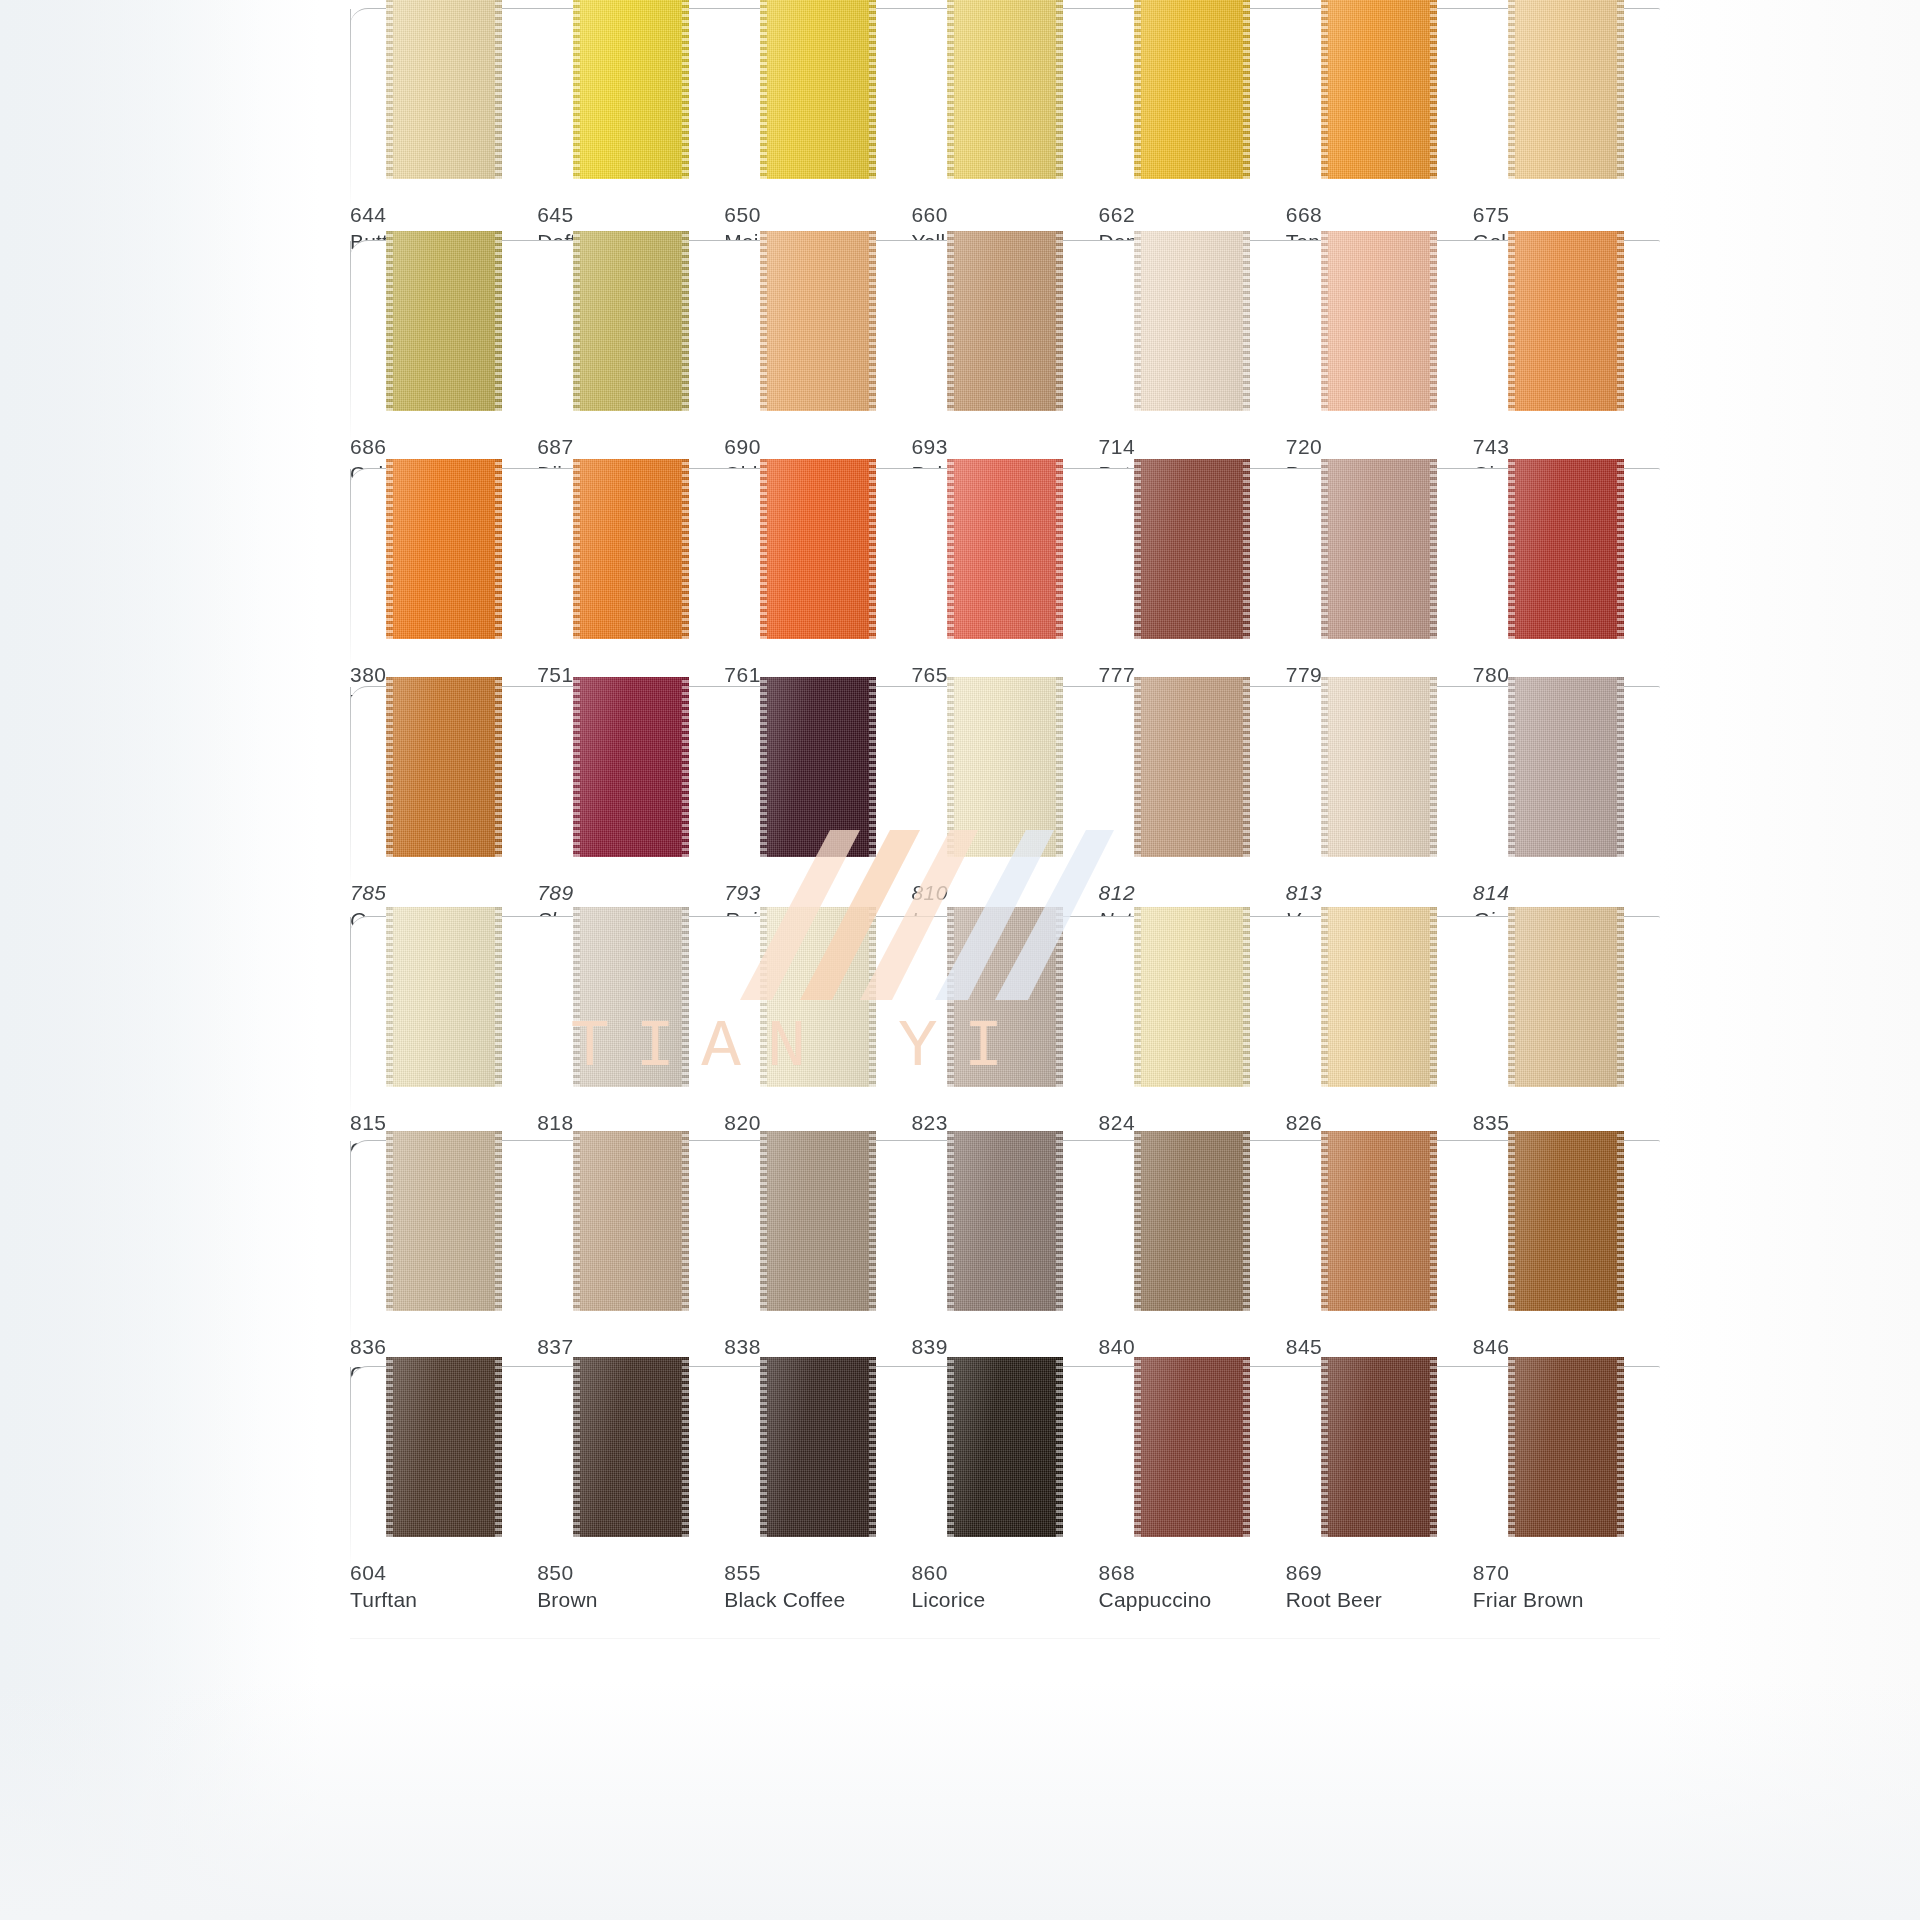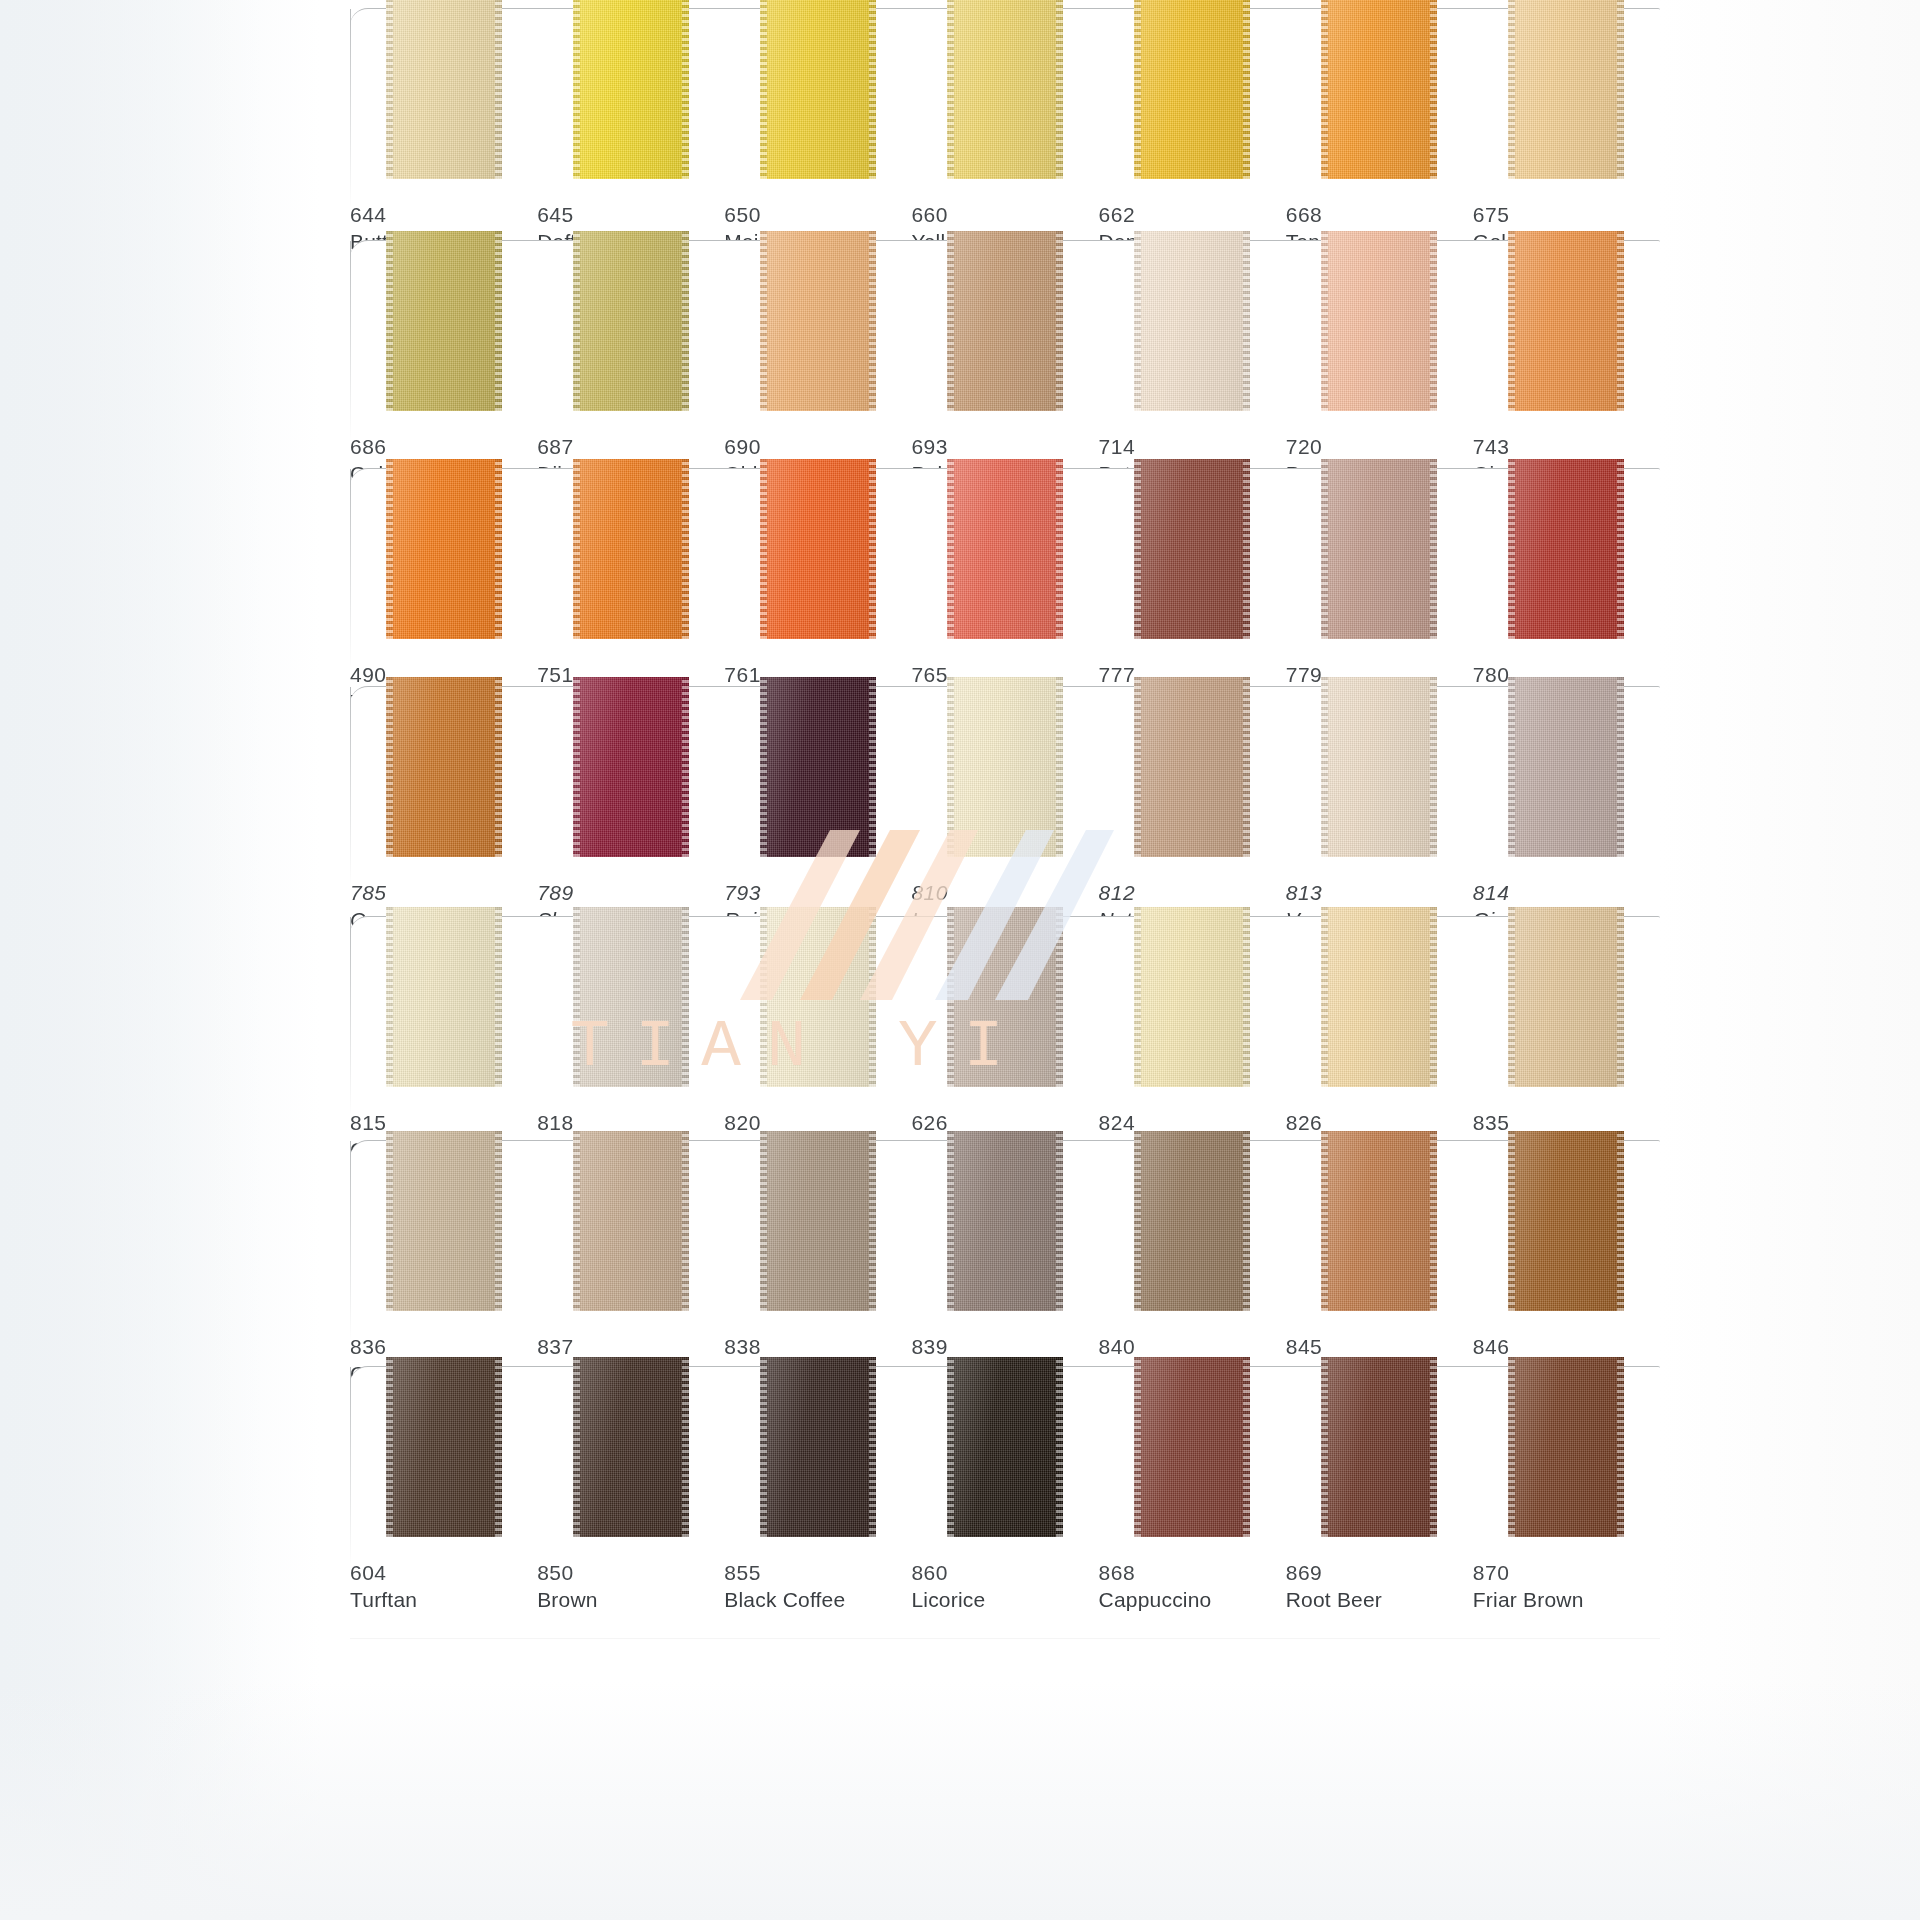--- a/index.html
+++ b/index.html
@@ -346,21 +346,21 @@
       </div>
       <div class="swatch-row" style="top: 468px;">
         <div class="row-inner">
           <div class="swatch-cell">
             <div class="ribbon" style="background: rgb(244, 122, 22);">
               <div class="ribbon-body"></div>
               <div class="ribbon-edge-l"></div>
               <div class="ribbon-edge-r"></div>
             </div>
             <div class="labels">
-              <div class="code">490</div>
+              <div class="code">380</div>
               <div class="name">Torrid Orange</div>
             </div>
           </div>
           <div class="swatch-cell">
             <div class="ribbon" style="background: rgb(240, 124, 28);">
               <div class="ribbon-body"></div>
               <div class="ribbon-edge-l"></div>
               <div class="ribbon-edge-r"></div>
             </div>
             <div class="labels">
@@ -541,21 +541,21 @@
               <div class="name">Candlelight</div>
             </div>
           </div>
           <div class="swatch-cell">
             <div class="ribbon" style="background: rgb(198, 182, 169);">
               <div class="ribbon-body"></div>
               <div class="ribbon-edge-l"></div>
               <div class="ribbon-edge-r"></div>
             </div>
             <div class="labels">
-              <div class="code">626</div>
+              <div class="code">823</div>
               <div class="name">Taupe</div>
             </div>
           </div>
           <div class="swatch-cell">
             <div class="ribbon" style="background: rgb(246, 232, 180);">
               <div class="ribbon-body"></div>
               <div class="ribbon-edge-l"></div>
               <div class="ribbon-edge-r"></div>
             </div>
             <div class="labels">

